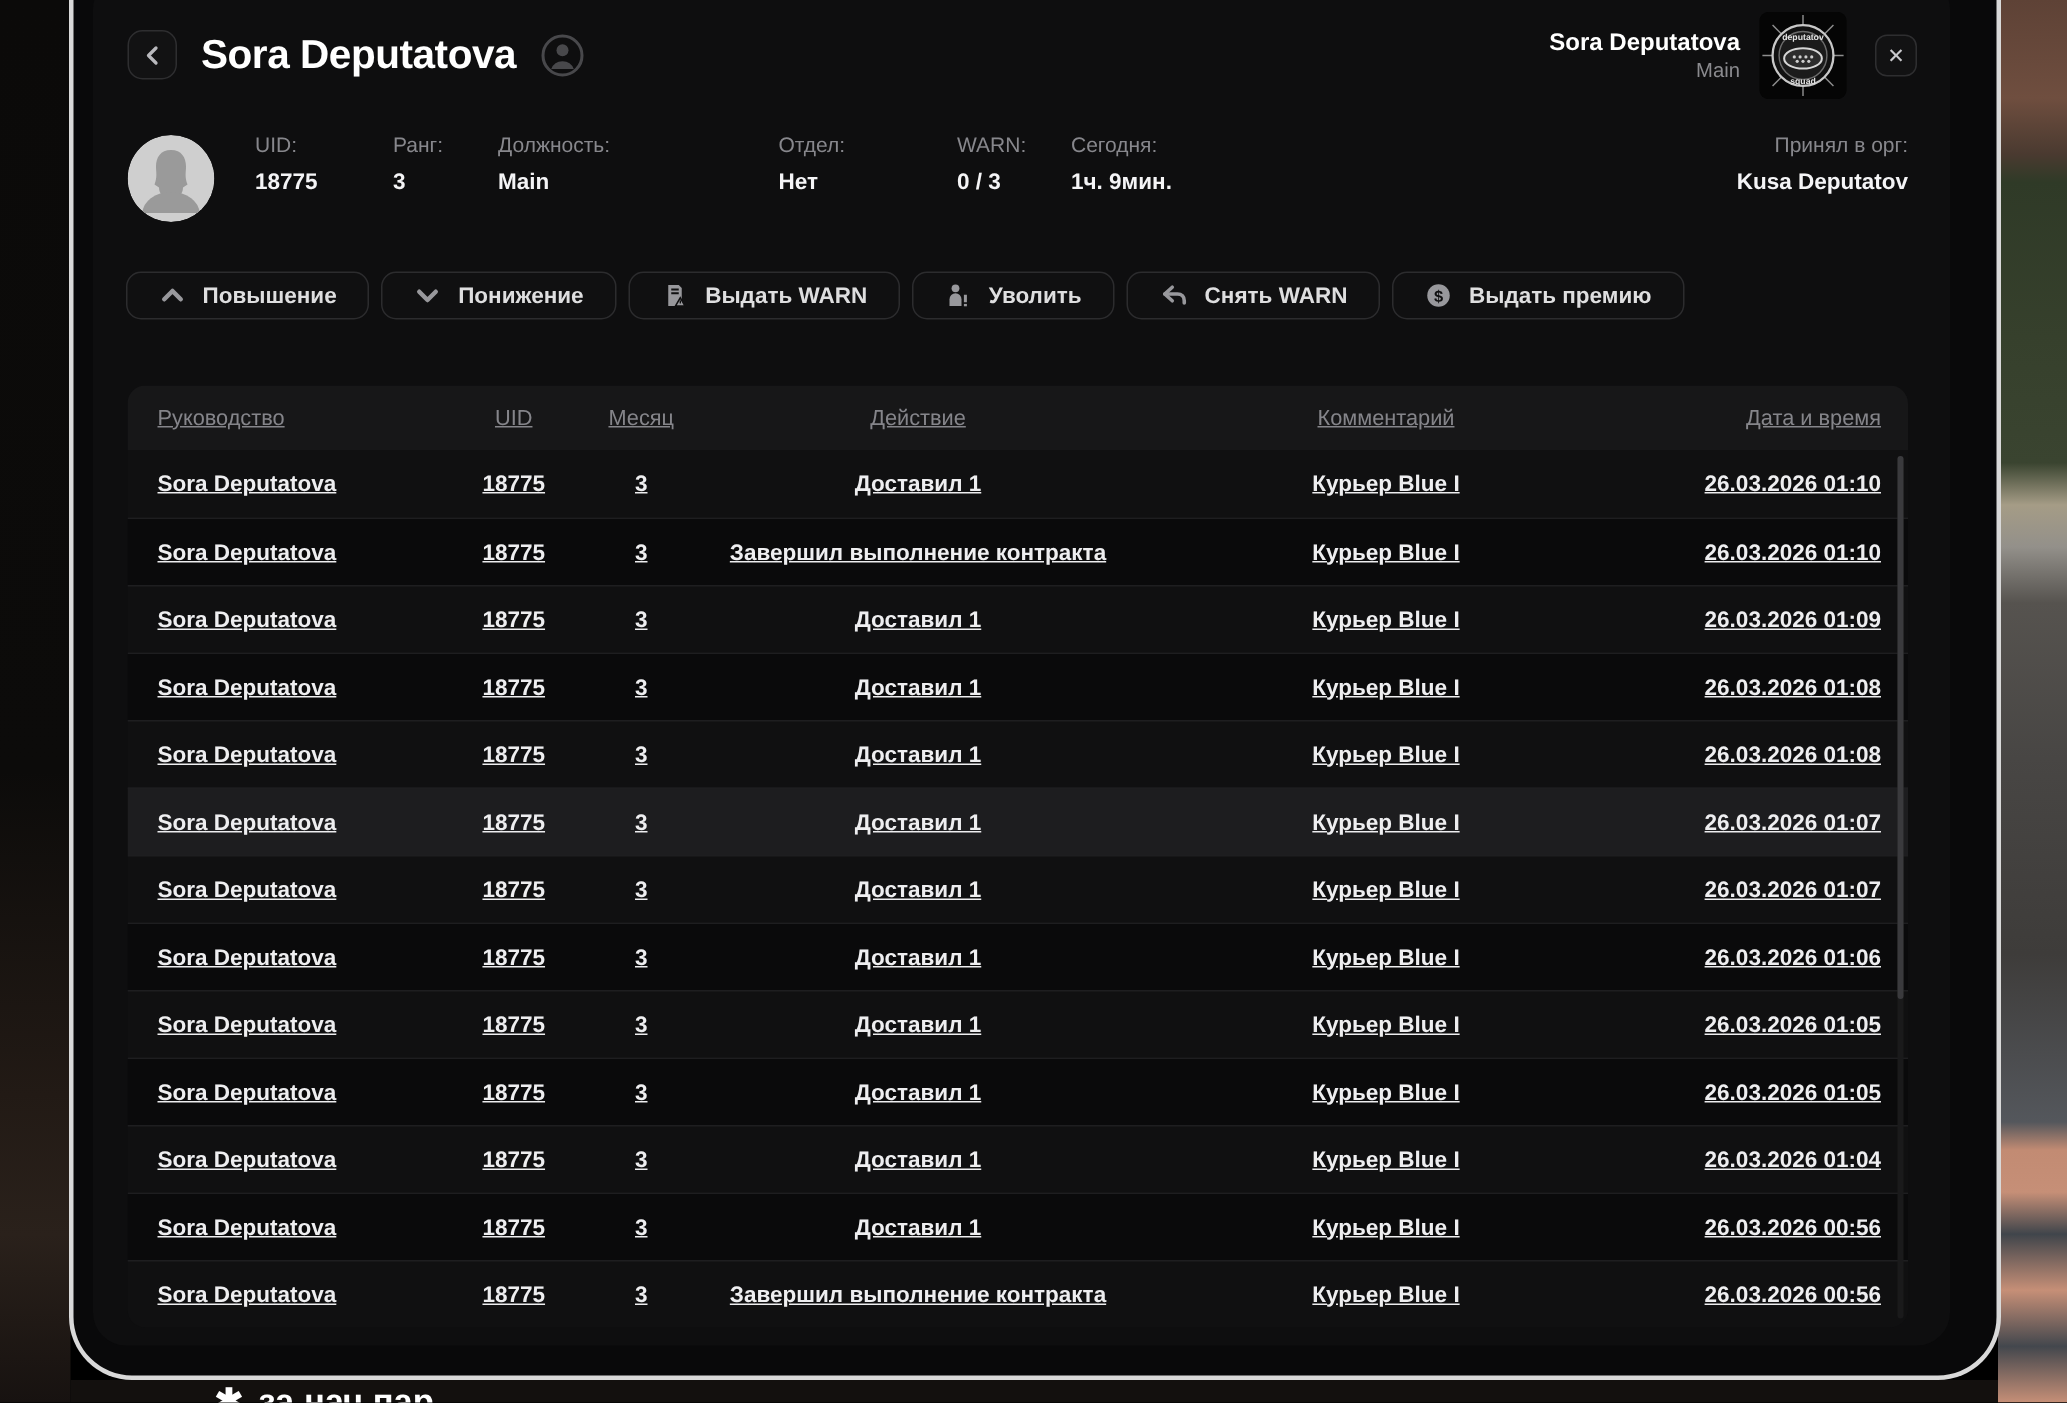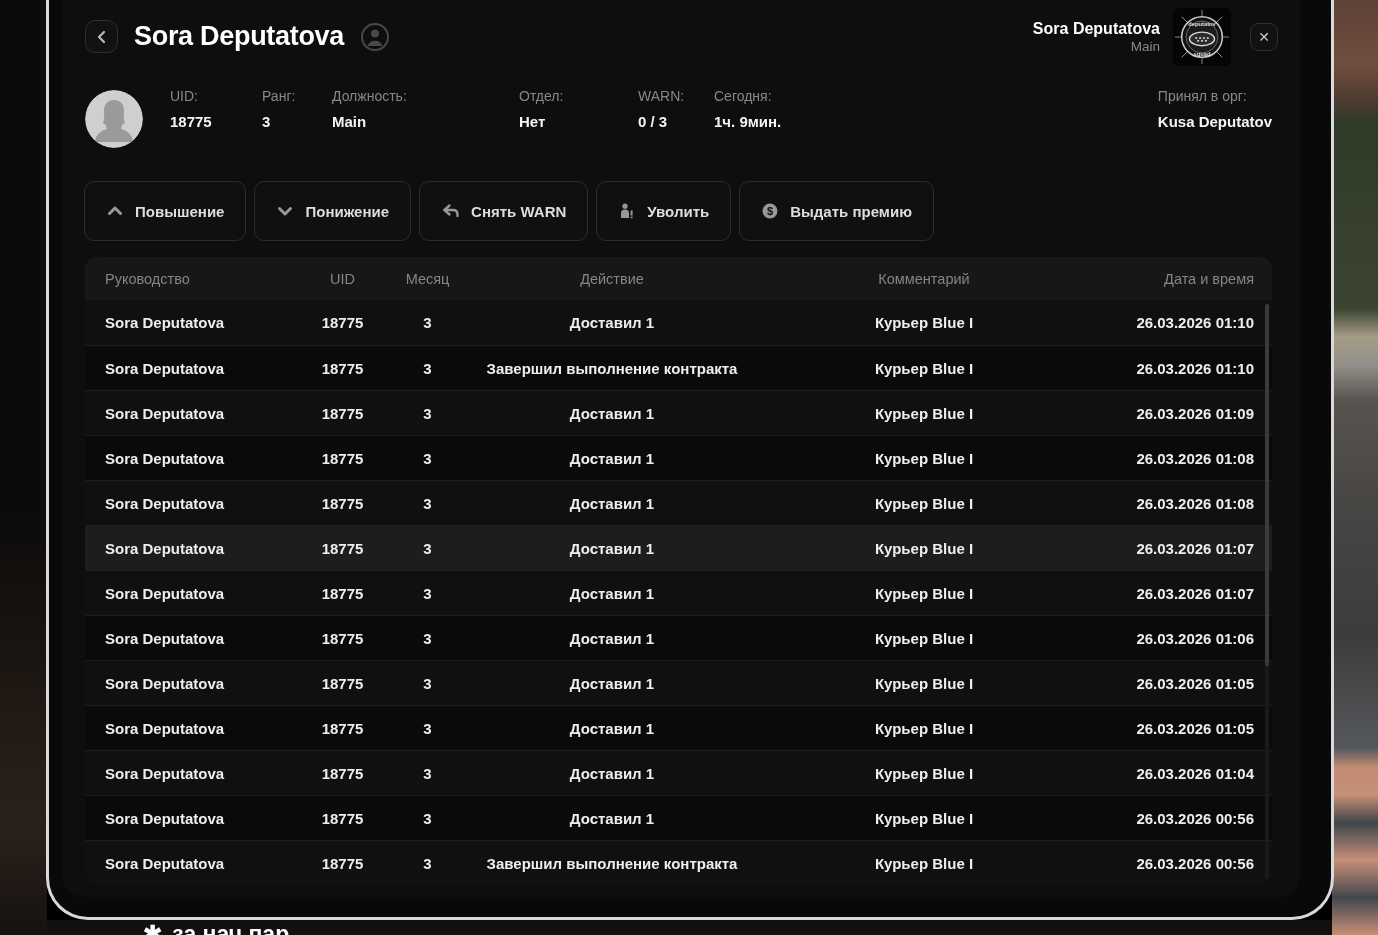--- a/index.html
+++ b/index.html
@@ -44,33 +44,33 @@
 
   
   .stats { position:absolute; left:85px; top:88px; width:1192px; height:80px; }
   .avatar { position:absolute; left:0; top:2px; width:58px; height:58px; border-radius:50%; overflow:hidden; }
   .stat { position:absolute; top:0; }
   .stat .stat-label { font-size:14px; color:#87878c; white-space:nowrap; }
   .stat .stat-value { font-size:15px; font-weight:700; color:#f4f4f6; margin-top:9px; white-space:nowrap; }
   .s0{left:85px;} .s1{left:177px;} .s2{left:247px;} .s3{left:434px;} .s4{left:553px;}
   .s5{left:629px;} .s6{left:751px;}
   .s6 .stat-value{ max-width:84px; white-space:normal; line-height:20px; }
-  .stat-invited { position:absolute; right:5px; top:0; text-align:left; }
+  .stat-invited { position:absolute; right:5px; top:0; text-align:right; }
 
   
   .actions { position:absolute; left:84px; top:181px; display:flex; gap:8px; }
-  .abtn { height:60px; padding:0 21px; display:flex; align-items:center; gap:11px;
+  .abtn { height:32px; padding:0 21px; display:flex; align-items:center; gap:11px;
     background:#101011; border:1px solid #2c2c2e; border-radius:10px; cursor:pointer;
     font-size:15px; font-weight:700; color:#dededf; white-space:nowrap; }
   .abtn svg { flex:0 0 auto; }
 
   
   .table { position:absolute; left:85px; top:257px; width:1187px; border-radius:12px; overflow:hidden; }
   .tgrid { display:grid; grid-template-columns:190px 95px 75px 1fr 330px 165px;
-    align-items:center; padding:0 18px 0 20px; }
+    align-items:center; padding:0 18px 0 20px;text-decoration:underline; }
   .t-head { height:43px; background:#171718; color:#85858a; font-size:14.5px; font-weight:500; }
   .t-row { height:45px; background:#0a0a0b; font-size:15px; font-weight:700; color:#eeeef0; cursor:pointer; }
   .t-row:nth-child(odd) { background:#101011; }
   .t-row + .t-row { border-top:1px solid #1e1e20; }
   .t-row.hl { background:#1d1d1f; }
   .c1 { text-align:left; } .c2,.c3,.c4,.c5 { text-align:center; } .c6 { text-align:right; }
   .t-head .c1 { color:#85858a; }
 
   .scrollbar { position:absolute; right:3px; top:47px; bottom:6px; width:4px;
     background:#1a1a1b; border-radius:2px; }
@@ -188,34 +188,43 @@
     </svg>
     <span>Повышение</span>
   </div>
   <div class="abtn">
     <svg width="18" height="18" viewBox="0 0 18 18">
       <path d="M3.5 6.5 L9 12 L14.5 6.5" fill="none" stroke="#98989c" stroke-width="3" stroke-linecap="round" stroke-linejoin="round"></path>
     </svg>
     <span>Понижение</span>
   </div>
   <div class="abtn">
-    <svg width="19" height="18" viewBox="0 0 19 18">
-      <path d="M8.5 3.5 L3.5 8 L8.5 12.5" fill="none" stroke="#98989c" stroke-width="2.4" stroke-linecap="round" stroke-linejoin="round"></path>
-      <path d="M3.5 8 H12 c2.8 0 4.5 1.8 4.5 4.5 v1.5" fill="none" stroke="#98989c" stroke-width="2.4" stroke-linecap="round"></path>
-    </svg>
-    <span>Снять WARN</span>
+    <svg width="18" height="18" viewBox="0 0 18 18">
+      <path d="M4.5 2 h7 l2 2 v12 h-9 z" fill="#98989c"></path>
+      <path d="M6.5 5 h5 M6.5 7.5 h5" stroke="#101011" stroke-width="1.2"></path>
+      <path d="M12.5 10.5 l3.2 5.5 h-6.4 z" fill="#98989c" stroke="#101011" stroke-width="1"></path>
+      <rect x="12.1" y="12.3" width="0.9" height="2" fill="#101011"></rect>
+    </svg>
+    <span>Выдать WARN</span>
   </div>
   <div class="abtn">
     <svg width="18" height="18" viewBox="0 0 18 18">
       <circle cx="7" cy="4.2" r="2.6" fill="#98989c"></circle>
       <path d="M3 16 v-4.5 a4 4 0 0 1 8 0 V16 z" fill="#98989c"></path>
       <rect x="12.6" y="8.5" width="2" height="5" fill="#98989c"></rect>
       <rect x="12.6" y="14.6" width="2" height="1.6" fill="#98989c"></rect>
     </svg>
     <span>Уволить</span>
+  </div>
+  <div class="abtn">
+    <svg width="19" height="18" viewBox="0 0 19 18">
+      <path d="M8.5 3.5 L3.5 8 L8.5 12.5" fill="none" stroke="#98989c" stroke-width="2.4" stroke-linecap="round" stroke-linejoin="round"></path>
+      <path d="M3.5 8 H12 c2.8 0 4.5 1.8 4.5 4.5 v1.5" fill="none" stroke="#98989c" stroke-width="2.4" stroke-linecap="round"></path>
+    </svg>
+    <span>Снять WARN</span>
   </div>
   <div class="abtn">
     <svg width="18" height="18" viewBox="0 0 18 18">
       <circle cx="9" cy="9" r="7.5" fill="#98989c"></circle>
       <text x="9" y="13" font-size="11" font-weight="bold" fill="#101011" text-anchor="middle" font-family="Liberation Sans, sans-serif">$</text>
     </svg>
     <span>Выдать премию</span>
   </div>
 </div>
 

